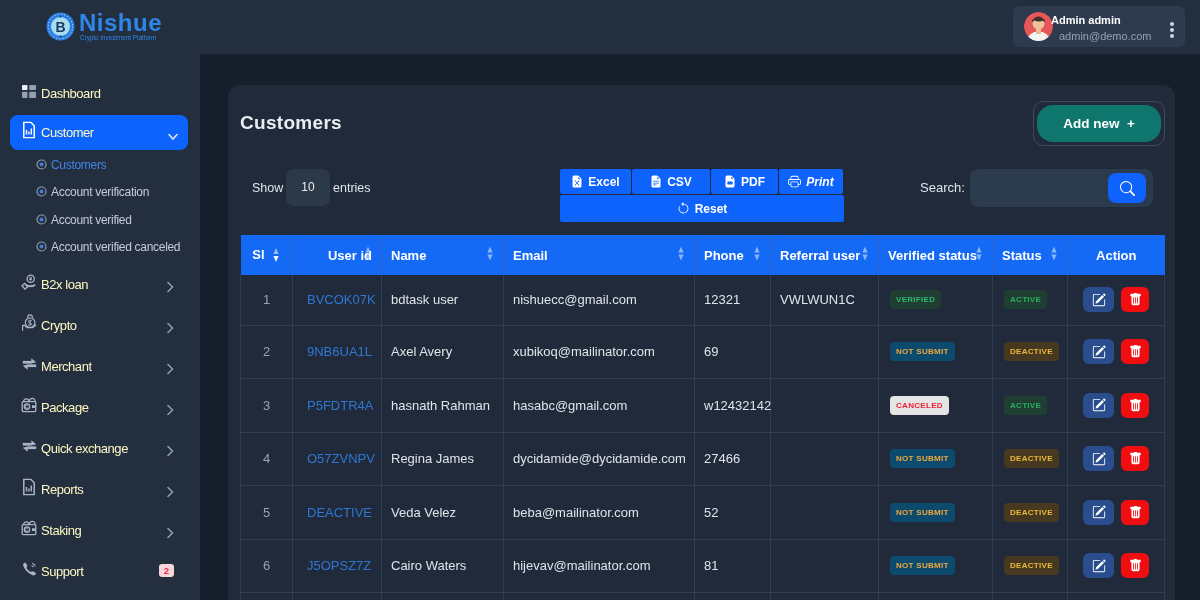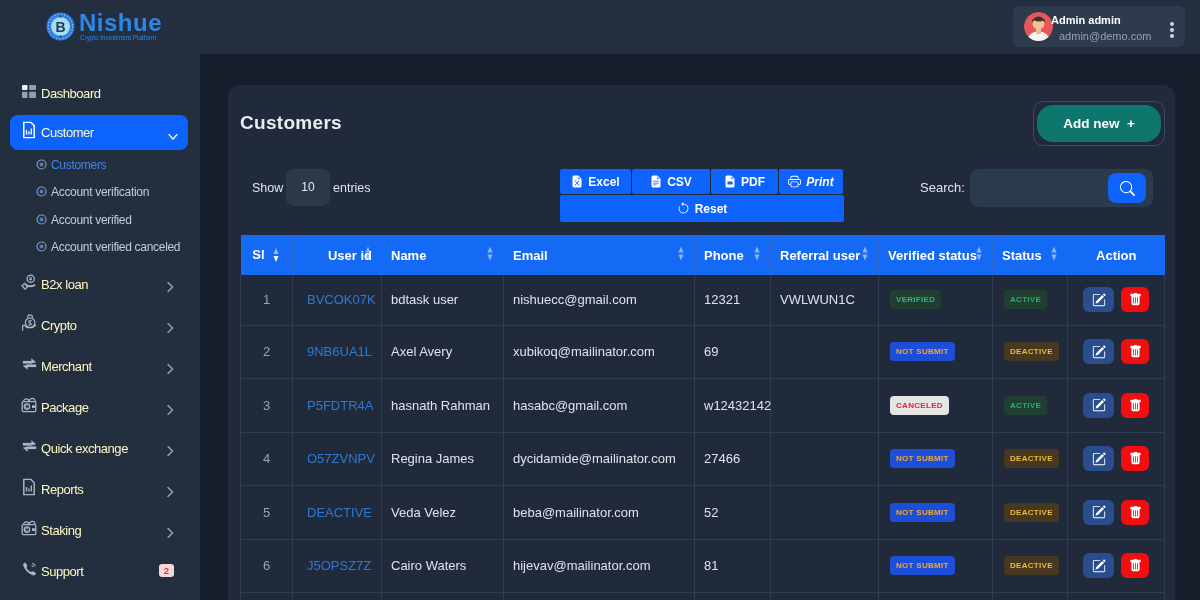--- a/index.html
+++ b/index.html
@@ -53,21 +53,21 @@
 td { height:53.5px; font-size:13px; color:#dfe4ea; padding-left:9px; border:1px solid #303e52; border-top:none; }
 tr.r1 td { height:50px; }
 td.c-sl { text-align:center; padding-left:0; color:#9aa4b5; }
 td.c-uid { color:#2e78d2; padding-left:14px; }
 td.c-badge { text-align:left; padding-left:11px;margin-left:47px; }
 td.c-act { text-align:center; padding-left:0; }
 .sortIco { position:absolute; right:9px; top:50%; transform:translateY(-50%); }
 .badge { display:inline-block; font-size:8px; font-weight:bold; letter-spacing:0.3px; padding:0 6px; height:19px; line-height:19px; border-radius:4px; }
 .b-ver { color:#2eb875; background:#203d31; }
 .b-act { color:#27b164; background:#1f3f33; }
-.b-ns  { color:#eda63f; background:#1d4ed8; }
+.b-ns  { color:#eda63f; background:#0c4a6e; }
 .b-de  { color:#ecb83e; background:#46391f; }
 .b-can { color:#ef2031; background:#e5e5e5; }
 .actBtns { display:flex; justify-content:center; align-items:center; gap:7px; }
 .editBtn { width:31px; height:25px; background:#2a4d8e; border-radius:6px; display:flex; align-items:center; justify-content:center; }
 .delBtn { width:28px; height:25px; background:#f20d10; border-radius:6px; display:flex; align-items:center; justify-content:center; }
 </style>
 </head>
 <body>
 
 <div class="topbar">
@@ -253,21 +253,21 @@
                     <path d="M2.5 1a1 1 0 0 0-1 1v1a1 1 0 0 0 1 1H3v9a2 2 0 0 0 2 2h6a2 2 0 0 0 2-2V4h.5a1 1 0 0 0 1-1V2a1 1 0 0 0-1-1H10a1 1 0 0 0-1-1H7a1 1 0 0 0-1 1zm3 4a.5.5 0 0 1 .5.5v7a.5.5 0 0 1-1 0v-7a.5.5 0 0 1 .5-.5m2.5 0a.5.5 0 0 1 .5.5v7a.5.5 0 0 1-1 0v-7a.5.5 0 0 1 .5-.5m3 .5v7a.5.5 0 0 1-1 0v-7a.5.5 0 0 1 1 0"></path>
                   </svg>
                 </div>
         </div>
             </td>
       </tr>
       <tr>
         <td class="c-sl">4</td>
             <td class="c-uid">O57ZVNPV</td>
             <td>Regina James</td>
-            <td>dycidamide@mailinator.com</td>
+            <td>dycidamide@dycidamide.com</td>
             <td>27466</td>
             <td></td>
         <td class="c-badge"><span class="badge b-ns">NOT SUBMIT</span></td>
         <td class="c-badge"><span class="badge b-de">DEACTIVE</span></td>
         <td class="c-act">
               <div class="actBtns">
           <div class="editBtn">
                   <svg width="14" height="14" viewBox="0 0 16 16" fill="#fff">
                     <path d="M15.502 1.94a.5.5 0 0 1 0 .706L14.459 3.69l-2-2L13.502.646a.5.5 0 0 1 .707 0l1.293 1.293zm-1.75 2.456-2-2L4.939 9.21a.5.5 0 0 0-.121.196l-.805 2.414a.25.25 0 0 0 .316.316l2.414-.805a.5.5 0 0 0 .196-.12l6.813-6.814z"></path>
                     <path d="M1 13.5A1.5 1.5 0 0 0 2.5 15h11a1.5 1.5 0 0 0 1.5-1.5v-6a.5.5 0 0 0-1 0v6a.5.5 0 0 1-.5.5h-11a.5.5 0 0 1-.5-.5v-11a.5.5 0 0 1 .5-.5H9a.5.5 0 0 0 0-1H2.5A1.5 1.5 0 0 0 1 2.5z"></path>

